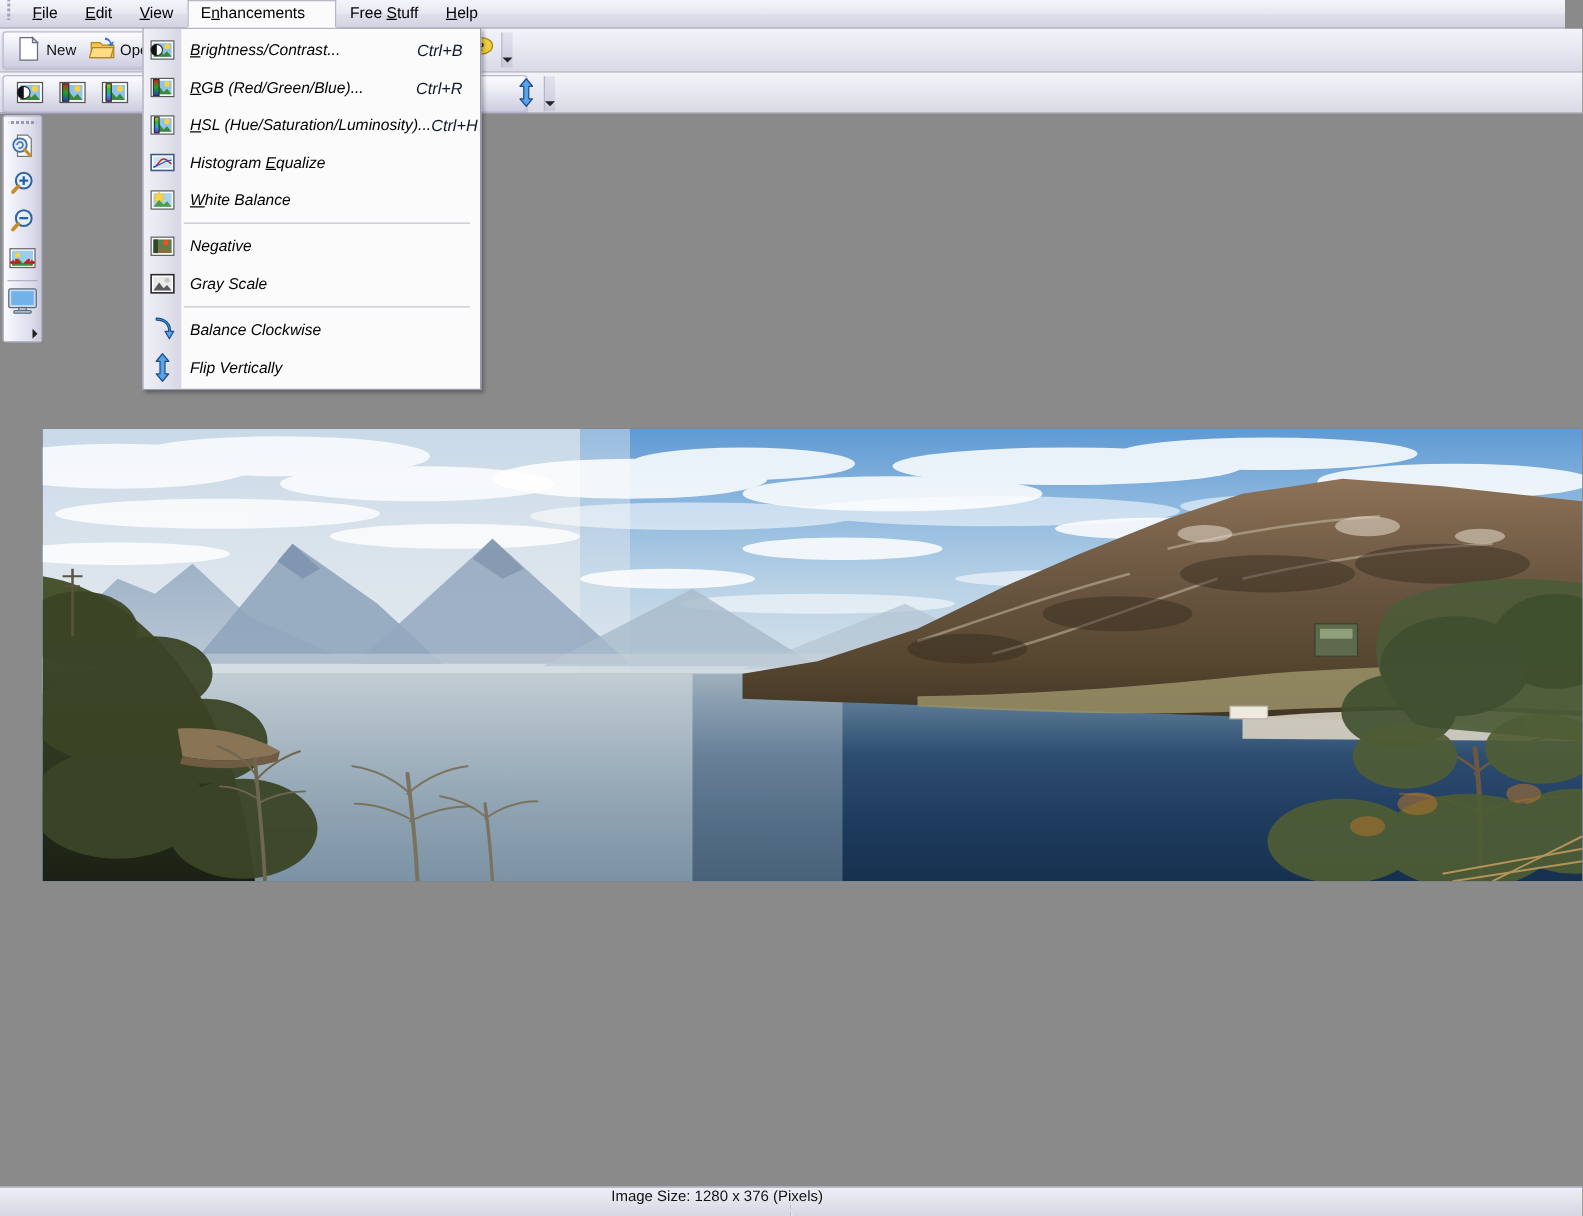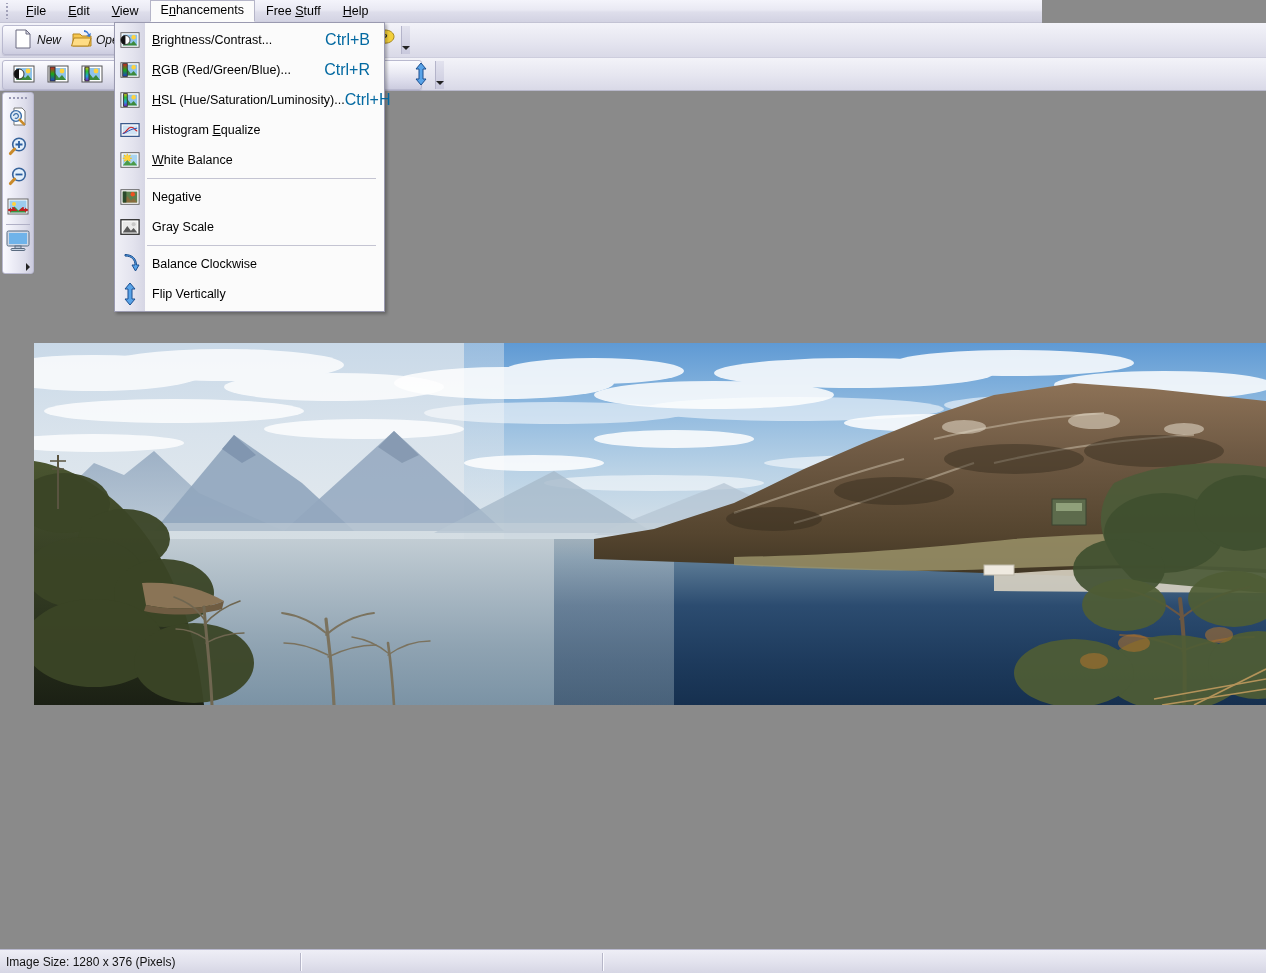--- a/index.html
+++ b/index.html
@@ -7,48 +7,47 @@
     width:1266px;height:973px;overflow:hidden;
     font-family:"Liberation Sans", sans-serif;
     font-size:12px;
     background:#8a8a8a;
     -webkit-font-smoothing:none;
   }
   #app{position:relative;width:1266px;height:973px;}
 
   
   .menubar{
-    position:absolute;left:0;top:0;width:1042px;height:23px;
+    position:absolute;left:0;top:0;width:1252px;height:23px;
     background:linear-gradient(to bottom,#f4f4fb 0%,#e9e9f3 45%,#dedeeb 55%,#d2d2e2 100%);
     border-bottom:1px solid #c3c3d4;
-    display:flex;align-items:center;
+    display:flex;align-items:flex-start;
     box-sizing:border-box;
   }
   .grip{width:9px;height:16px;margin-left:3px;margin-right:3px;
     background-image:radial-gradient(#9a9ab3 40%,transparent 41%);
     background-size:4px 4px;background-position:2px 2px;background-repeat:repeat-y;
     opacity:.9;}
   .menuitem{
     padding:3px 11px 4px 11px;color:#000;font-size:12.5px;line-height:14px;
     white-space:nowrap;cursor:default;
   }
   .menuitem u{text-decoration:underline;}
   .menuitem.active{
     background:#fbfbfb;
     border:1px solid #b5b5c8;border-bottom:1px solid #fbfbfb;
-    padding:2px 10px 4px 10px;
+    padding:2px 24px 4px 10px;
     position:relative;z-index:60;
   }
 
   
   .tbrow{
     position:absolute;left:0;width:1266px;
     background:linear-gradient(to bottom,#f3f3f9 0%,#e7e7f1 50%,#d9d9e7 100%);
     box-sizing:border-box;
-    font-style:italic;
   }
   .tbrow1{top:23px;height:35px;border-bottom:1px solid #cdcddd;}
   .tbrow2{top:58px;height:33px;border-bottom:1px solid #b9b9cc;}
   .tbband{
     position:absolute;top:2px;height:30px;
     background:linear-gradient(to bottom,#fcfcff 0%,#ebebf4 40%,#dcdceb 70%,#ccccdf 100%);
     border:1px solid #b9b9cf;border-radius:3px;
     display:flex;align-items:center;
     box-shadow:0 1px 1px rgba(120,120,150,.25);
     box-sizing:border-box;
@@ -96,38 +95,39 @@
   }
 
   
   .dropdown{
     position:absolute;left:114px;top:22px;width:271px;
     background:#fbfbfb;
     border:1px solid #9a9ab0;
     box-shadow:2px 2px 3px rgba(0,0,0,.28);
     z-index:50;padding:2px 0 2px 0;
     box-sizing:border-box;
+    font-style:italic;
   }
   .dropdown:before{
     content:"";position:absolute;left:0;top:0;width:30px;height:100%;
     background:linear-gradient(to right,#f0f0f7 0%,#e3e3ee 60%,#d6d6e4 100%);
   }
   .mi{position:relative;display:flex;align-items:center;height:30px;z-index:2;cursor:default;}
   .mi .ico{width:30px;min-width:30px;height:30px;display:flex;align-items:center;justify-content:center;}
   .mi .lbl{flex:1;font-size:12.5px;color:#000;padding-left:7px;white-space:nowrap;}
-  .mi .acc{font-size:16px;color:#0369a1;padding-right:14px;white-space:nowrap;}
+  .mi .acc{font-size:13px;color:#0f172a;padding-right:14px;white-space:nowrap;}
   .mi u{text-decoration:underline;}
   .msep{position:relative;z-index:2;height:1px;background:#c4c4d2;margin:3px 8px 3px 32px;}
 
   
   .statusbar{
     position:absolute;left:0;bottom:0;width:1266px;height:24px;
     background:linear-gradient(to bottom,#eeeef6 0%,#e3e3ee 50%,#d6d6e4 100%);
     border-top:1px solid #b9b9cf;
-    display:flex;align-items:center;box-sizing:border-box;
+    display:flex;align-items:center;box-sizing:border-box;flex-direction:column;
   }
   .stpane{height:22px;display:flex;align-items:center;padding:0 6px;
     font-size:12px;color:#111;box-sizing:border-box;white-space:nowrap;}
   .stdiv{width:1px;height:18px;background:#b6b6c8;border-right:1px solid #fafaff;}
 </style>
 </head>
 <body>
 
 <div id="app">
 

